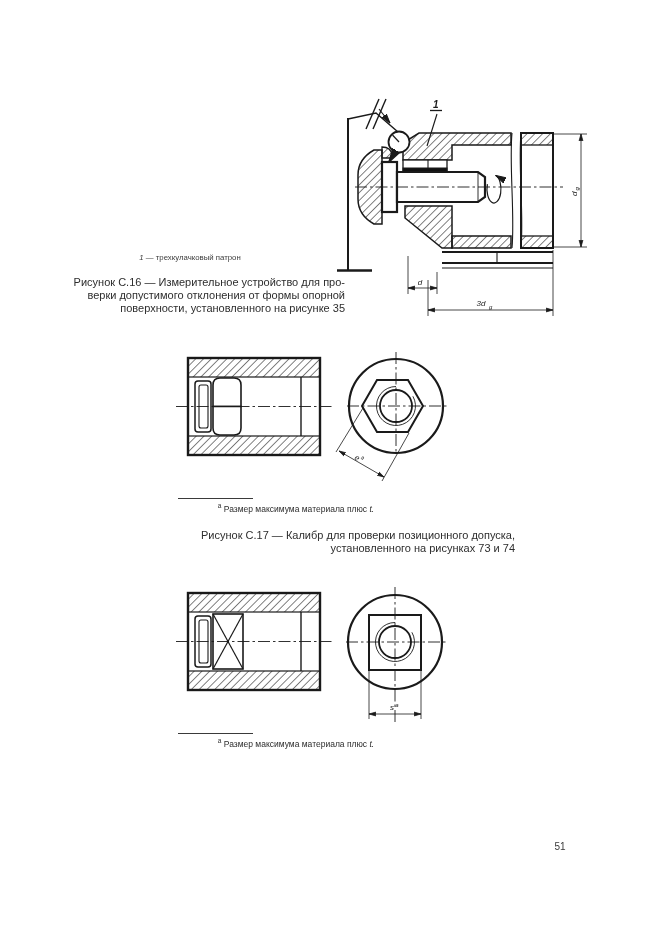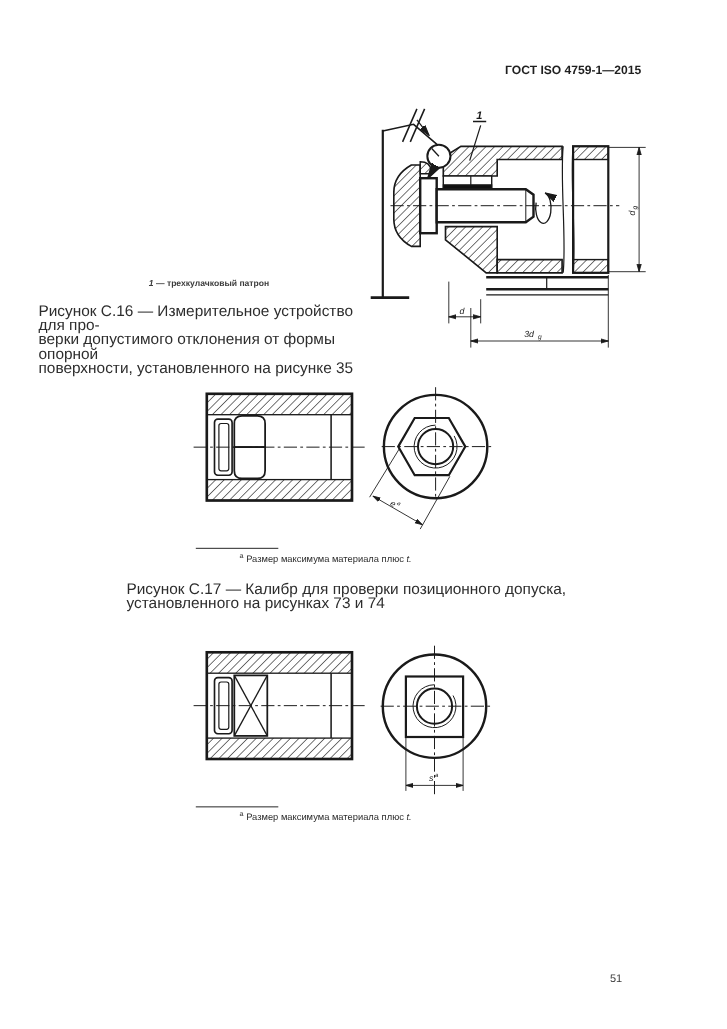--- a/index.html
+++ b/index.html
@@ -2,43 +2,42 @@
 <html><head>
 <meta charset="utf-8">
 <style>
   html,body{margin:0;padding:0;background:#e8e8e8;}
   .page{position:relative;width:661px;height:935px;margin:0 auto;background:#ffffff;
         font-family:"Liberation Sans",sans-serif;color:#2d2d2d;overflow:hidden;}
   .hdr{position:absolute;top:58px;left:330px;width:253px;text-align:right;
        font-size:11px;font-weight:bold;color:#1f1f1f;}
   .fig{position:absolute;}
   .legend{position:absolute;top:253px;left:35px;width:310px;text-align:center;
-          font-size:7.8px;color:#3c3c3c;font-weight:bold;}
-  .cap{position:absolute;text-align:left;font-size:14px;line-height:13px;color:#2d2d2d;}
+          font-size:7.8px;color:#3c3c3c;}
+  .cap{position:absolute;text-align:right;font-size:11px;line-height:13px;color:#2d2d2d;}
   .cap16{top:276px;left:35px;width:310px;}
   .cap17{top:529px;left:115px;width:400px;}
   .cap18{top:763px;left:115px;width:400px;}
   .rule{position:absolute;left:178px;width:75px;height:0;border-top:1px solid #3a3a3a;}
   .fn{position:absolute;left:116px;width:360px;text-align:center;font-size:8.5px;color:#2d2d2d;}
   .fn sup{font-size:6.5px;}
   .pagenum{position:absolute;top:841px;left:540px;width:40px;text-align:center;
-           font-size:10px;color:#3a3a3a;margin-top:44px;}
+           font-size:10px;color:#3a3a3a;}
   .dim{font-family:"Liberation Sans",sans-serif;font-style:italic;font-size:8px;fill:#1a1a1a;}
   .dimsub{font-family:"Liberation Sans",sans-serif;font-style:italic;font-size:6px;fill:#1a1a1a;}
   .dimsup{font-family:"Liberation Sans",sans-serif;font-style:italic;font-size:5.5px;fill:#1a1a1a;}
   .callout{font-family:"Liberation Sans",sans-serif;font-style:italic;font-weight:bold;
            font-size:10px;fill:#1a1a1a;}
   svg line,svg path,svg rect,svg circle,svg ellipse,svg polygon,svg polyline{stroke:#1a1a1a;}
 </style>
 </head>
 <body>
 
 <div class="page">
 
-  <div class="hdr">ГОСТ ISO 4759-1—2015</div>
 
   <svg class="fig" style="top:88px;left:331px" width="330" height="235" viewBox="0 0 330 235">
     <defs>
       <pattern id="h1" width="5.5" height="5.5" patternUnits="userSpaceOnUse" patternTransform="rotate(45)">
         <line x1="0" y1="0" x2="0" y2="5.5" stroke="#1a1a1a" stroke-width="1.1"></line>
       </pattern>
       <marker id="ar1" viewBox="0 0 10 7" refX="9.5" refY="3.5" markerWidth="9" markerHeight="7" orient="auto-start-reverse">
         <path d="M0,0.8 L9.5,3.5 L0,6.2 Z" fill="#1a1a1a" stroke="none"></path>
       </marker>
     </defs>

